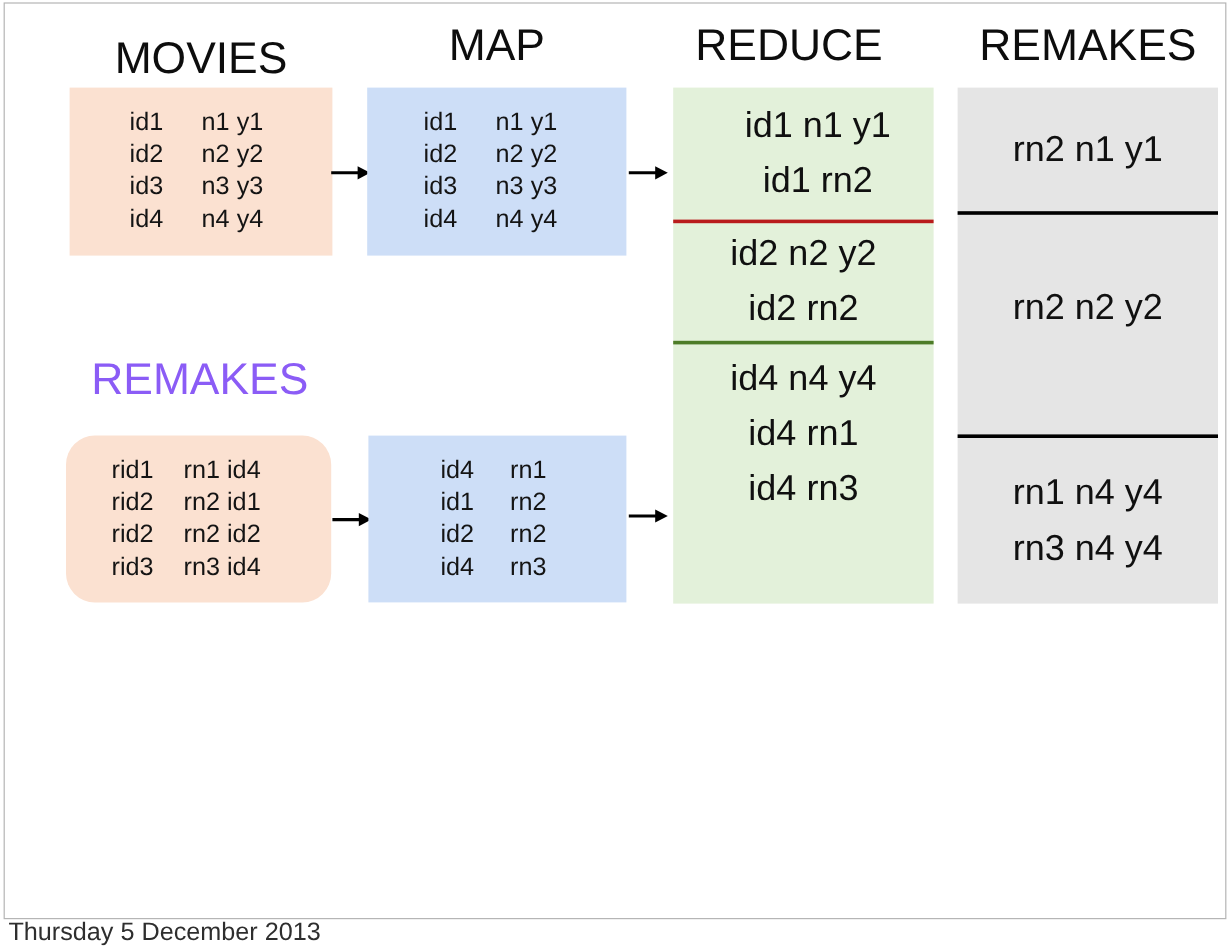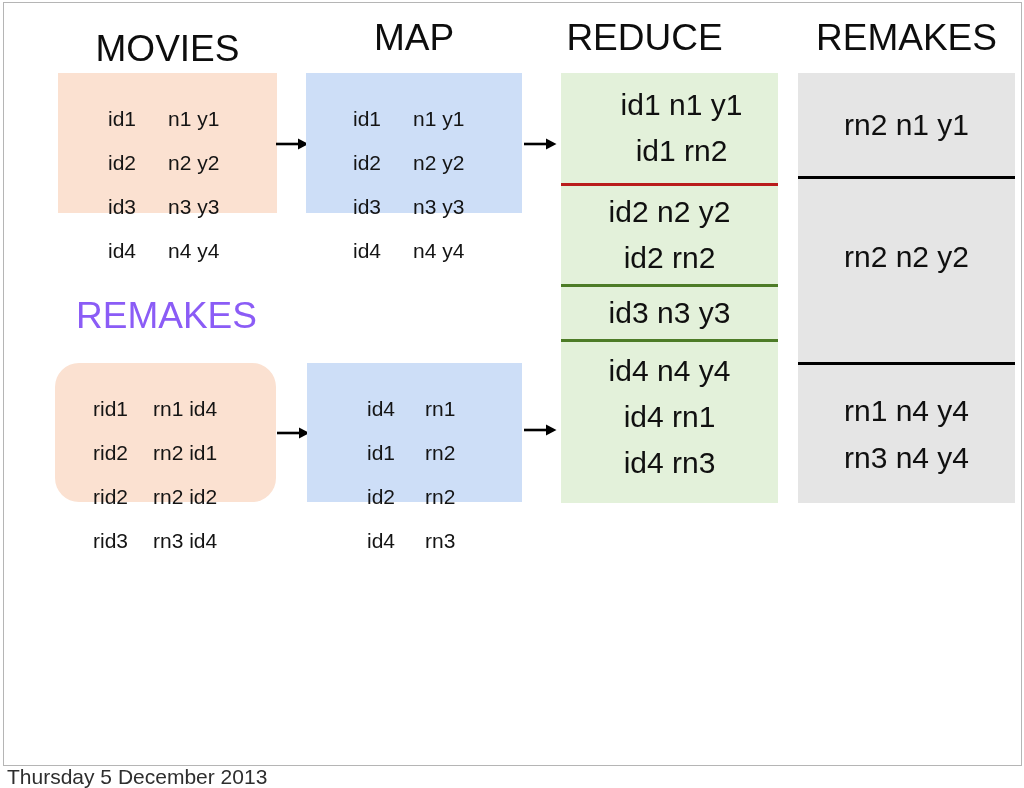--- a/index.html
+++ b/index.html
@@ -11,30 +11,30 @@
     position:absolute;left:3px;top:2px;width:1017px;height:762px;
     border:1px solid #b5b5b5;background:#ffffff;
   }
   .hdr{
     position:absolute;top:19px;height:38px;line-height:38px;
     font-size:37px;font-weight:500;color:#0d0d0d;text-align:center;
     white-space:nowrap;
   }
   #hdr-movies{left:58px;width:219px;margin-top:11px;}
   #hdr-map{left:306px;width:216px;}
-  #hdr-reduce{left:536px;width:217px;text-align:center;}
+  #hdr-reduce{left:549px;width:217px;text-align:center;}
   #hdr-output{left:798px;width:217px;}
   #hdr-remakes{
     position:absolute;left:76px;top:297px;height:38px;line-height:38px;
     font-size:37px;font-weight:500;color:#8b5cf6;white-space:nowrap;
   }
   .tbox{
     position:absolute;box-sizing:border-box;font-size:21px;color:#141414;
   }
-  .trow{display:flex;height:27px;line-height:27px;white-space:nowrap;margin-top:17px;}
+  .trow{display:flex;height:27px;line-height:27px;white-space:nowrap;}
   .c1{flex:0 0 60px;}
   #movies-box{left:58px;top:73px;width:219px;height:140px;background:#fbe1d1;padding:15px 0 0 50px;}
   #map1-box{left:306px;top:73px;width:216px;height:140px;background:#cddef7;padding:15px 0 0 47px;}
   #remakes-box{left:55px;top:363px;width:221px;height:139px;background:#fbe1d1;padding:15px 0 0 38px;border-radius:24px;}
   #map2-box{left:307px;top:363px;width:215px;height:139px;background:#cddef7;padding:15px 0 0 60px;}
   #map2-box .c1{flex:0 0 58px;}
   .stack{position:absolute;display:flex;flex-direction:column;box-sizing:border-box;}
   #reduce-box{left:561px;top:73px;width:217px;height:430px;background:#e3f1da;}
   #output-box{left:798px;top:73px;width:217px;height:430px;background:#e5e5e5;}
   .rsec,.osec{
@@ -168,23 +168,20 @@
 
 <div class="stack" id="reduce-box">
   <div class="rsec" id="rsec1">
     <div>id1 n1 y1</div>
     <div>id1 rn2</div>
   </div>
   <div class="rsec" id="rsec2">
     <div>id2 n2 y2</div>
     <div>id2 rn2</div>
   </div>
-  <div class="rsec" id="rsec3">
-    <div>id3 n3 y3</div>
-  </div>
   <div class="rsec" id="rsec4">
     <div>id4 n4 y4</div>
     <div>id4 rn1</div>
     <div>id4 rn3</div>
   </div>
 </div>
 
 <div class="stack" id="output-box">
   <div class="osec" id="osec1">
     <div>rn2 n1 y1</div>

